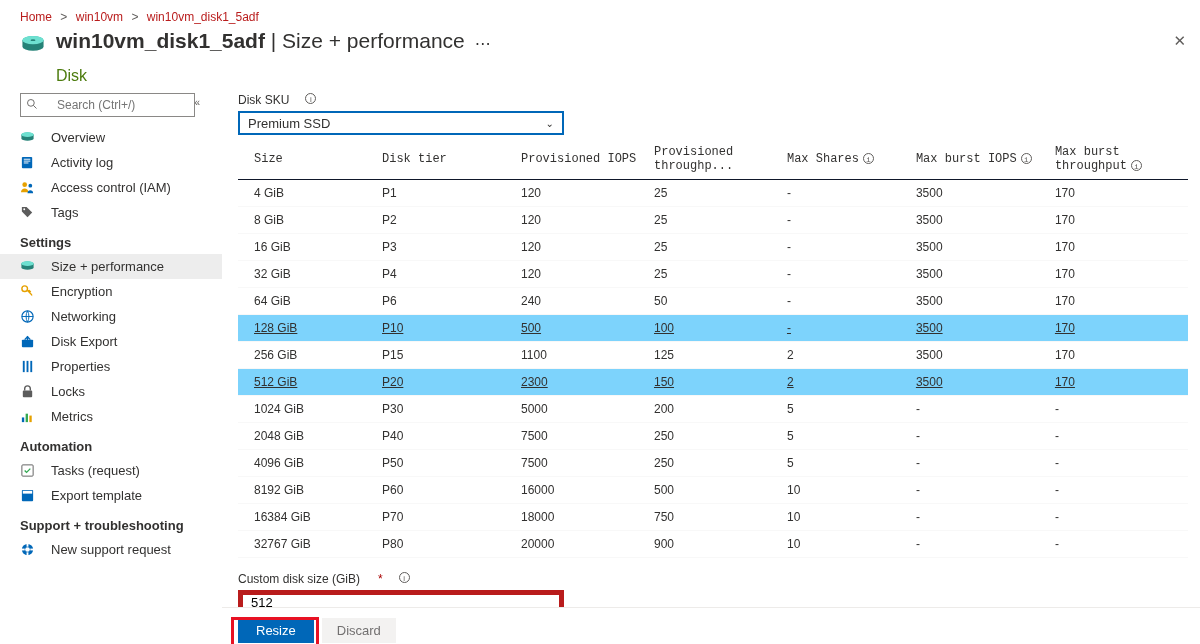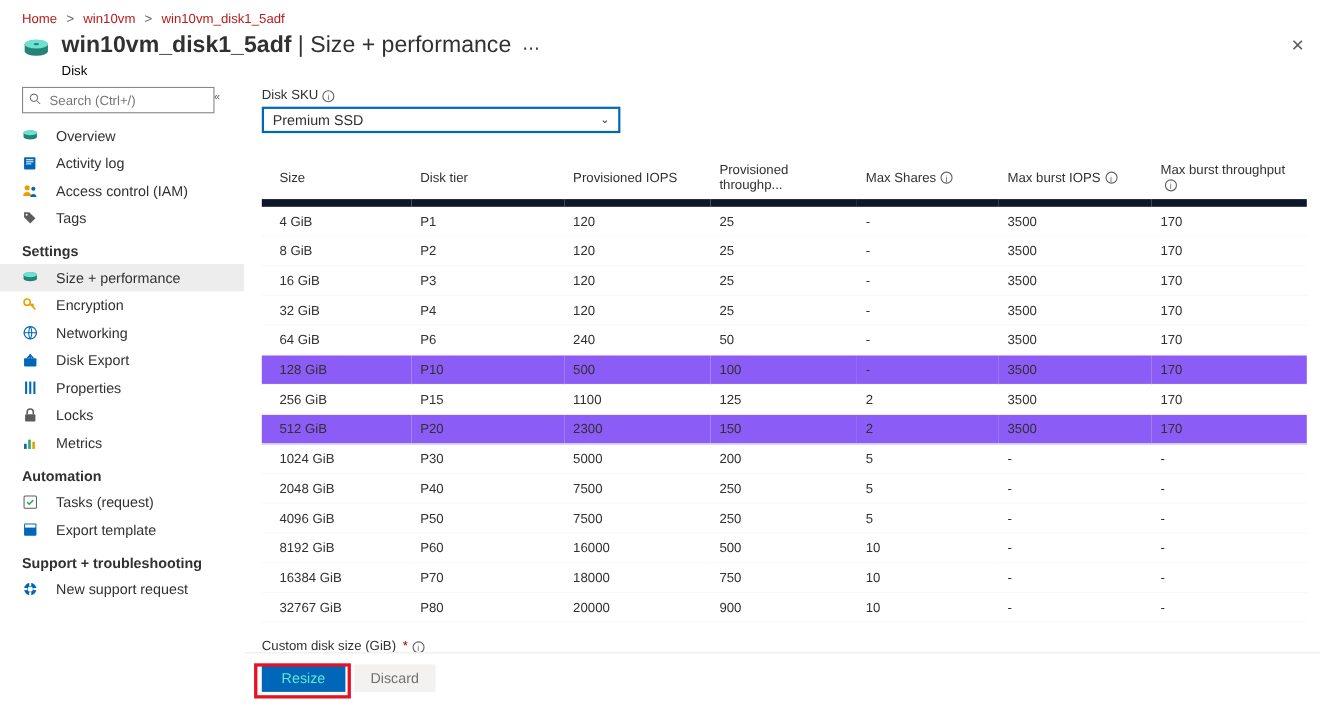--- a/index.html
+++ b/index.html
@@ -14,97 +14,97 @@
 
   
   .breadcrumb { padding: 10px 20px 4px; font-size: 12px; }
   .breadcrumb a { color: #b91c1c; text-decoration: none; cursor: pointer; }
   .breadcrumb .sep { color: #605e5c; margin: 0 5px; }
 
   
   .header { display: flex; align-items: flex-start; padding: 0 20px 8px 20px; position: relative; }
   .header .icon-disk { width: 26px; height: 26px; margin-right: 10px; margin-top: 4px; }
   .header h1 { font-size: 21px; font-weight: 600; margin: 0; line-height: 1.2; }
-  .header .sub { font-size: 12px; color: #000000; margin-top: 4px; }
+  .header .sub { font-size: 16px; color: #4d7c0f; margin-top: 14px; }
   .header .title-block { display: flex; flex-direction: column; }
   .header .more { margin-left: 10px; margin-top: 6px; color: #323130; cursor: pointer; font-size: 16px; letter-spacing: 1px; }
   .header .close-x { position: absolute; right: 14px; top: 4px; font-size: 15px; color: #605e5c; cursor: pointer; }
 
   
   .body { display: flex; height: 560px; }
   .sidebar { width: 222px; flex-shrink: 0; padding: 0 0 0 0; }
   .main { flex: 1; padding: 0 10px 0 16px; position: relative; overflow: hidden; }
 
   
   .search-box { margin: 0 10px 8px 20px; position: relative; }
   .search-box input {
     width: 175px; height: 24px; border: 1px solid #8a8886;
-    padding: 0 6px 0 24px; font-size: 12px; font-family: inherit;
+    padding: 0 6px 0 36px; font-size: 12px; font-family: inherit;
   }
   .search-box .mag {
     position: absolute; left: 6px; top: 5px; width: 12px; height: 12px;
   }
   .chev-collapse { position: absolute; right: 12px; top: 4px; font-size: 10px; color: #605e5c; cursor: pointer; }
 
   
   .nav-section-label { padding: 10px 0 4px 20px; font-size: 13px; font-weight: 600; color: #323130; }
   .nav-item {
     display: flex; align-items: center; gap: 16px;
     padding: 5px 10px 5px 20px; cursor: pointer; font-size: 13px;
   }
   .nav-item.selected { background: #ededed; }
   .nav-item .nav-icon { width: 15px; height: 15px; flex-shrink: 0; display:flex; align-items:center; justify-content:center; }
 
   
-  .field-label { font-size: 12px; color: #323130; margin-bottom: 4px; display: flex; align-items: flex-end; gap: 4px; }
+  .field-label { font-size: 12px; color: #323130; margin-bottom: 4px; display: flex; align-items: flex-start; gap: 16px; }
   .info-icon {
     display: inline-block; width: 11px; height: 11px; border: 1px solid #605e5c;
     border-radius: 50%; font-size: 8px; line-height: 11px; text-align: center; color: #605e5c;
   }
   .required { color: #a80000; margin-left: 2px; }
   .dropdown {
     width: 326px; height: 24px; border: 2px solid #0067b8;
     display: flex; align-items: center; justify-content: space-between;
-    padding: 0 8px; background: #fff; cursor: pointer; margin-bottom: 20px;
+    padding: 0 8px; background: #fff; cursor: pointer; margin-bottom: 4px;
   }
   .dropdown .dd-text { font-size: 13px; }
   .dropdown .chev { font-size: 10px; }
 
   
   .table { width: 950px; border-collapse: collapse; }
   .table th {
     text-align: left; font-weight: 400; font-size: 12px; color: #323130;
-    padding: 6px 8px; border-bottom: 7px solid #0f172a;
+    padding: 6px 8px; border-bottom: 1px solid #0f172a; font-family: Liberation Mono, monospace;
   }
   .table td {
     font-size: 12px; color: #323130; padding: 6px 8px;
     border-bottom: 1px solid #f8f8f8;
   }
-  .table tr.row.selected { background: #8b5cf6; }
+  .table tr.row.selected { background: #7dd3fc; text-decoration: underline; }
   .table .c-size { width: 135px; padding-left: 16px; }
   .table .c-tier { width: 138px; }
   .table .c-iops { width: 132px; }
   .table .c-tput { width: 132px; }
   .table .c-shares { width: 128px; }
   .table .c-biops { width: 138px; }
   .table .c-btput { width: 140px; }
 
   .custom-size { margin-top: 14px; }
   .custom-size input {
-    width: 326px; height: 24px; border: 7px solid #b91c1c;
+    width: 326px; height: 24px; border: 5px solid #b91c1c;
     padding: 0 8px; font-size: 13px; font-family: inherit;
   }
 
   .footer-bar {
     position: absolute; bottom: 0; left: 0; right: 0;
     border-top: 1px solid #edebe9; padding: 10px 16px; background: #fff;
     display: flex; gap: 8px; align-items: center;
   }
   .btn-primary {
-    background: #0067b8; color: #5eead4; border: none;
+    background: #0067b8; color: #ffffff; border: none;
     padding: 5px 18px; font-size: 13px; cursor: pointer; font-family: inherit;
   }
   .btn-secondary {
     background: #f3f2f1; color: #727070; border: none;
     padding: 5px 15px; font-size: 13px; cursor: pointer; font-family: inherit;
   }
   .highlight-box {
     position: absolute; border: 3px solid #e81123;
     bottom: 4px; left: 9px; width: 88px; height: 32px; pointer-events: none;
   }

